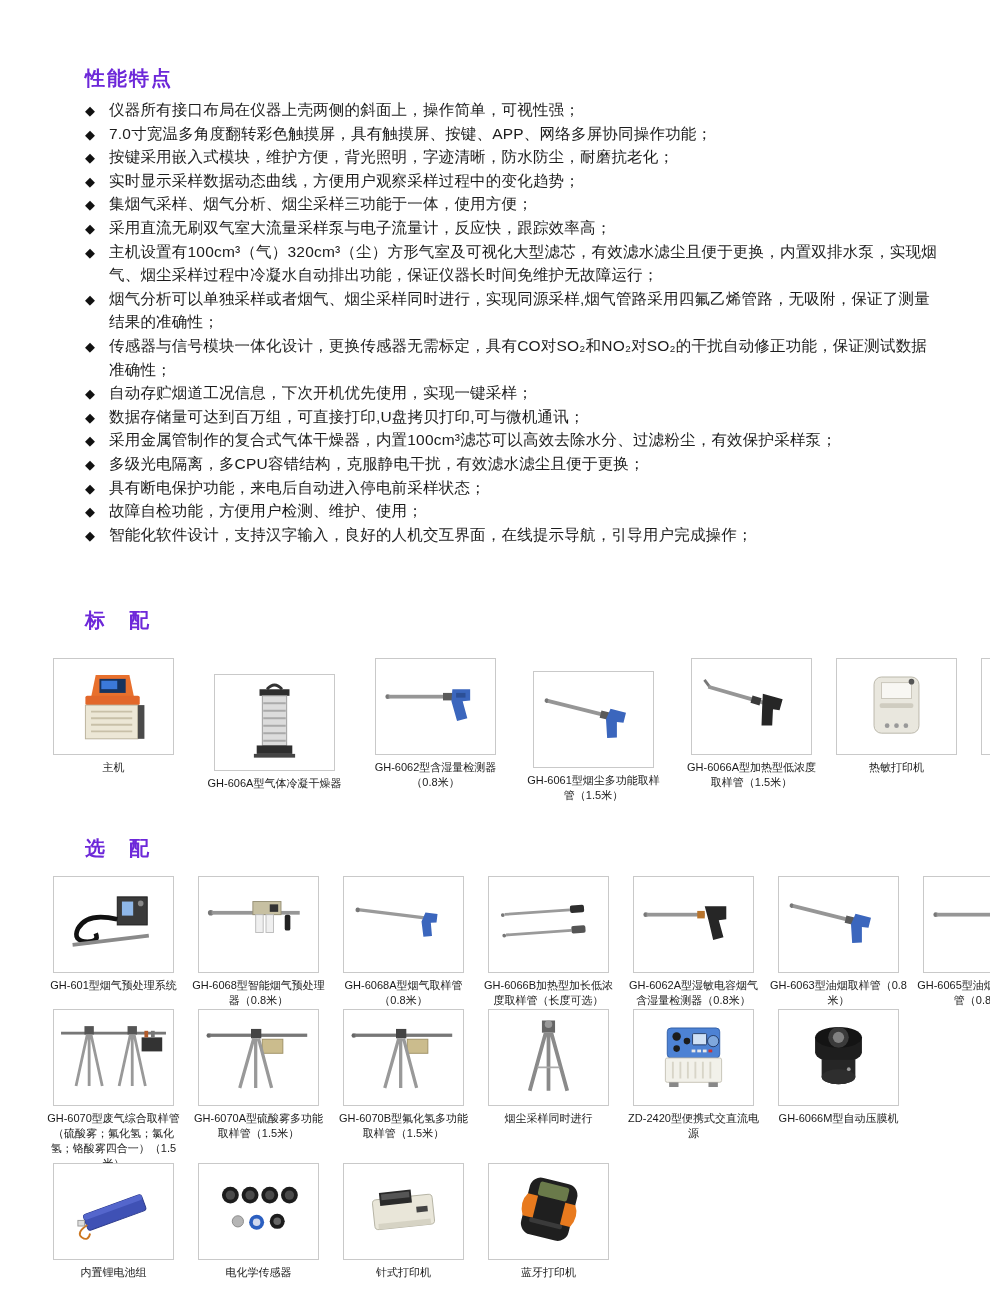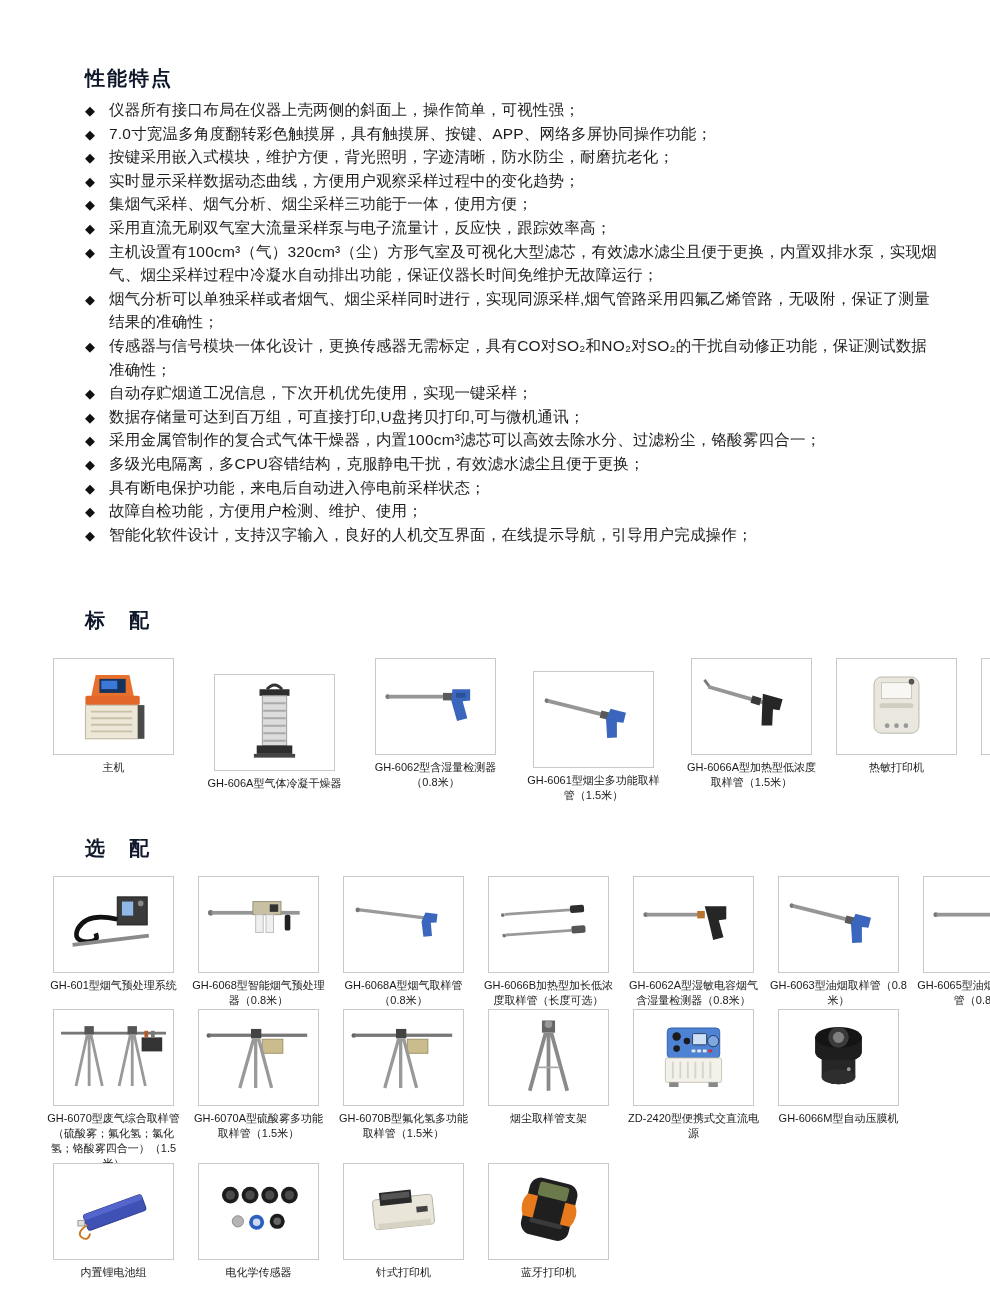--- a/index.html
+++ b/index.html
@@ -1,18 +1,18 @@
 <!DOCTYPE html>
 <html><head>
 <meta charset="utf-8">
 <style>
   html,body{margin:0;padding:0;background:#fff;}
   .page{position:relative;width:990px;height:1301px;background:#ffffff;overflow:hidden;
         font-family:"Liberation Sans",sans-serif;color:#1c1c1c;}
-  .sec-title{font-size:20px;font-weight:700;color:#0f172a;letter-spacing:2px;}
+  .sec-title{font-size:20px;font-weight:700;color:#6d28d9;letter-spacing:2px;}
   #features-title{position:absolute;left:85px;top:48px;}
   #features-list{position:absolute;left:85px;top:98px;width:852px;list-style:none;margin:0;padding:0;}
   .fitem{position:relative;padding-left:24px;font-size:15.5px;line-height:23.6px;
          color:#1c1c1c;letter-spacing:0.2px;}
   .fbullet{position:absolute;left:0;top:1px;font-size:13px;color:#111;}
   #std-title{position:absolute;left:85px;top:590px;}
   #opt-title{position:absolute;left:85px;top:818px;}
   .prow{position:absolute;display:flex;gap:24px;align-items:flex-start;}
   #std-grid{left:53px;top:658px;}
   #opt-row1{left:53px;top:876px;}
@@ -258,21 +258,21 @@
     <li class="fitem"><span class="fbullet">◆</span><span>7.0寸宽温多角度翻转彩色触摸屏，具有触摸屏、按键、APP、网络多屏协同操作功能；</span></li>
     <li class="fitem"><span class="fbullet">◆</span><span>按键采用嵌入式模块，维护方便，背光照明，字迹清晰，防水防尘，耐磨抗老化；</span></li>
     <li class="fitem"><span class="fbullet">◆</span><span>实时显示采样数据动态曲线，方便用户观察采样过程中的变化趋势；</span></li>
     <li class="fitem"><span class="fbullet">◆</span><span>集烟气采样、烟气分析、烟尘采样三功能于一体，使用方便；</span></li>
     <li class="fitem"><span class="fbullet">◆</span><span>采用直流无刷双气室大流量采样泵与电子流量计，反应快，跟踪效率高；</span></li>
     <li class="fitem"><span class="fbullet">◆</span><span>主机设置有100cm³（气）320cm³（尘）方形气室及可视化大型滤芯，有效滤水滤尘且便于更换，内置双排水泵，实现烟气、烟尘采样过程中冷凝水自动排出功能，保证仪器长时间免维护无故障运行；</span></li>
     <li class="fitem"><span class="fbullet">◆</span><span>烟气分析可以单独采样或者烟气、烟尘采样同时进行，实现同源采样,烟气管路采用四氟乙烯管路，无吸附，保证了测量结果的准确性；</span></li>
     <li class="fitem"><span class="fbullet">◆</span><span>传感器与信号模块一体化设计，更换传感器无需标定，具有CO对SO₂和NO₂对SO₂的干扰自动修正功能，保证测试数据准确性；</span></li>
     <li class="fitem"><span class="fbullet">◆</span><span>自动存贮烟道工况信息，下次开机优先使用，实现一键采样；</span></li>
     <li class="fitem"><span class="fbullet">◆</span><span>数据存储量可达到百万组，可直接打印,U盘拷贝打印,可与微机通讯；</span></li>
-    <li class="fitem"><span class="fbullet">◆</span><span>采用金属管制作的复合式气体干燥器，内置100cm³滤芯可以高效去除水分、过滤粉尘，铬酸雾四合一；</span></li>
+    <li class="fitem"><span class="fbullet">◆</span><span>采用金属管制作的复合式气体干燥器，内置100cm³滤芯可以高效去除水分、过滤粉尘，有效保护采样泵；</span></li>
     <li class="fitem"><span class="fbullet">◆</span><span>多级光电隔离，多CPU容错结构，克服静电干扰，有效滤水滤尘且便于更换；</span></li>
     <li class="fitem"><span class="fbullet">◆</span><span>具有断电保护功能，来电后自动进入停电前采样状态；</span></li>
     <li class="fitem"><span class="fbullet">◆</span><span>故障自检功能，方便用户检测、维护、使用；</span></li>
     <li class="fitem"><span class="fbullet">◆</span><span>智能化软件设计，支持汉字输入，良好的人机交互界面，在线提示导航，引导用户完成操作；</span></li>
   </ul>
 
   <h2 id="std-title" class="sec-title">标　配</h2>
 
   <div id="std-grid" class="prow">
     <figure class="pcard" style="margin:0">
@@ -418,21 +418,21 @@
           </svg>
       </div>
       <figcaption class="pcap">GH-6070B型氟化氢多功能取样管（1.5米）</figcaption>
     </figure>
     <figure class="pcard" style="margin:0">
       <div class="pbox">
         <svg viewBox="0 0 120 95">
             <use href="#sym-tripod-stand"></use>
           </svg>
       </div>
-      <figcaption class="pcap">烟尘取样管支架</figcaption>
+      <figcaption class="pcap">烟尘采样同时进行</figcaption>
     </figure>
     <figure class="pcard" style="margin:0">
       <div class="pbox">
         <svg viewBox="0 0 120 95">
             <use href="#sym-power-supply"></use>
           </svg>
       </div>
       <figcaption class="pcap">ZD-2420型便携式交直流电源</figcaption>
     </figure>
     <figure class="pcard" style="margin:0">

